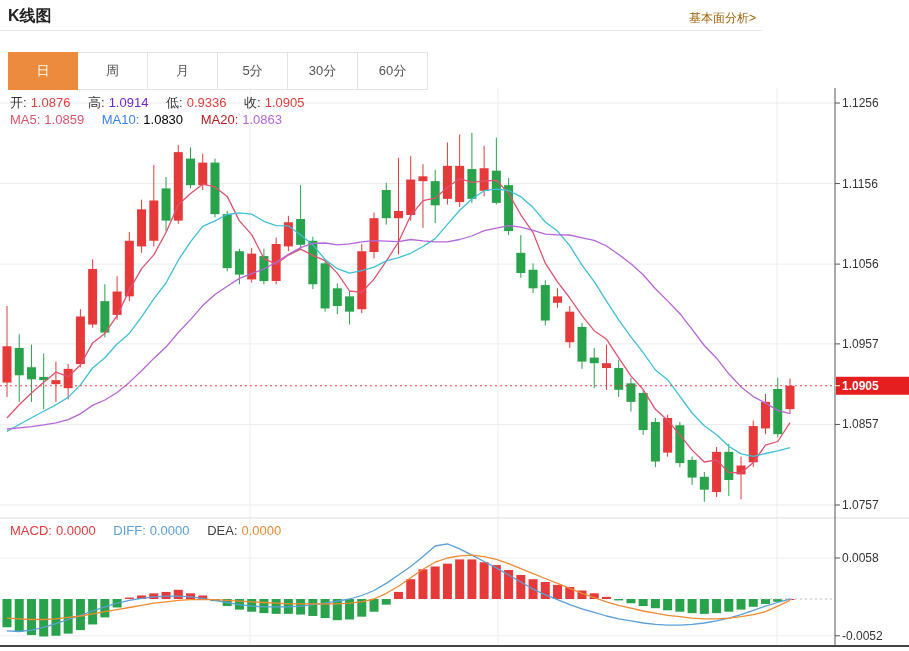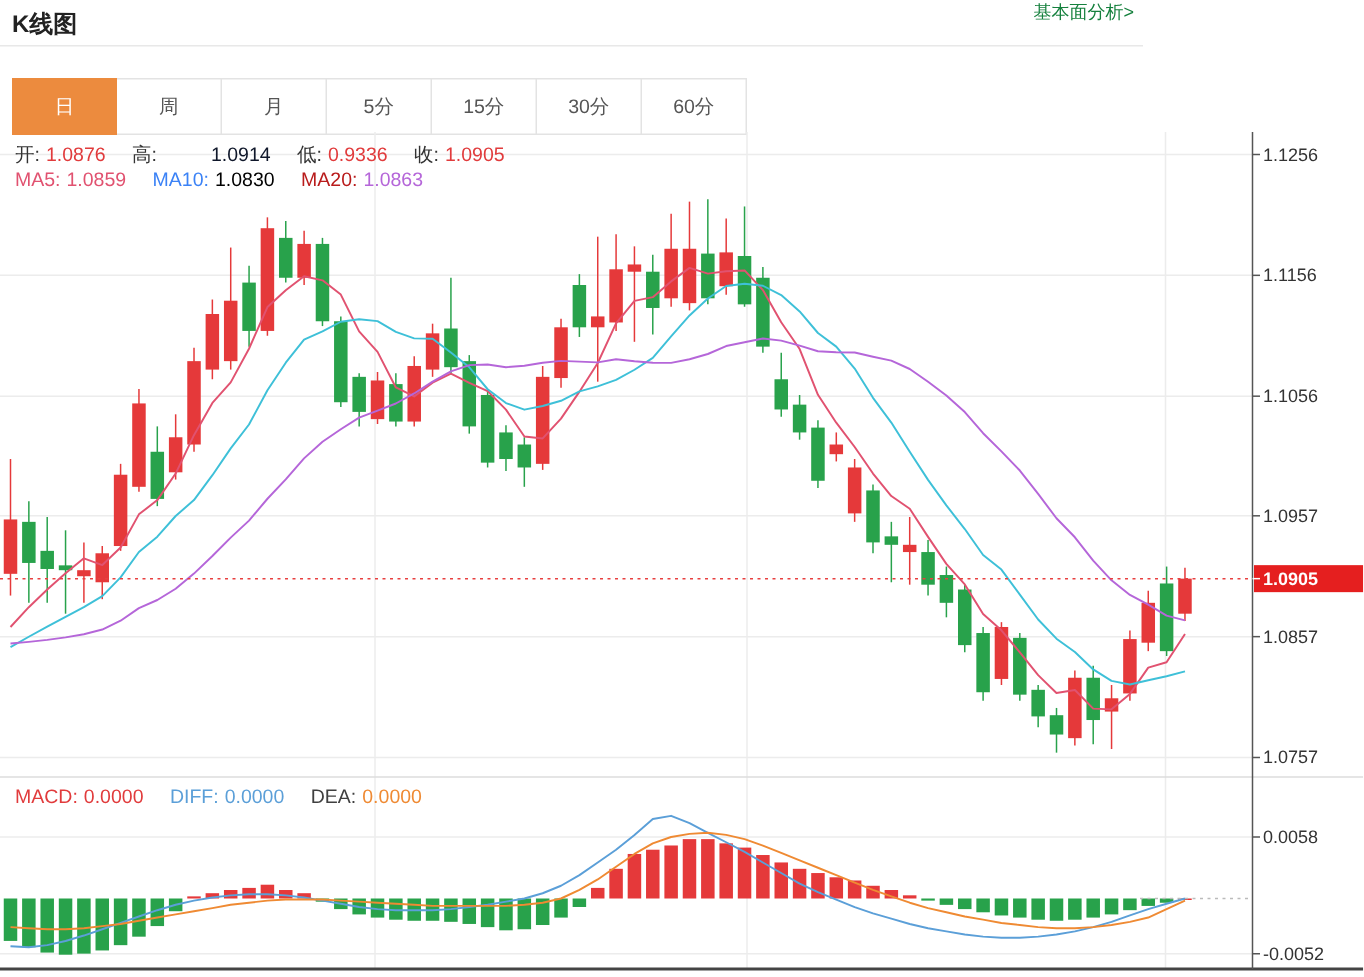--- a/index.html
+++ b/index.html
@@ -1,20 +1,20 @@
 <!DOCTYPE html>
 <html style="--accent: #ec8b3e;"><head>
 <meta charset="utf-8">
 <style>
   html,body{margin:0;padding:0;background:#fff;}
   .page{position:relative;width:909px;height:651px;background:#fff;overflow:hidden;
         font-family:"Liberation Sans","DejaVu Sans",sans-serif;}
   .titlebar{position:absolute;left:0;top:0;width:762px;height:30px;border-bottom:1px solid #e8e8e8;}
   .title{position:absolute;left:8px;top:6px;font-size:16px;font-weight:bold;color:#222;}
-  .fund-link{position:absolute;right:6px;top:0;font-size:12px;color:#15803d;text-decoration:none;cursor:pointer;}
+  .fund-link{position:absolute;right:6px;top:10px;font-size:12px;color:#a16207;text-decoration:none;cursor:pointer;}
   .tabbar{position:absolute;left:8px;top:52px;height:38px;display:flex;}
   .tab{width:70px;height:38px;box-sizing:border-box;border:1px solid #e3e3e3;border-left:none;
        display:flex;align-items:center;justify-content:center;font-size:13px;color:#555;cursor:pointer;background:#fff;}
   .tab:first-child{border-left:1px solid #e3e3e3;}
   .tab.active{background:var(--accent,#ec8b3e);color:#fff;border-color:var(--accent,#ec8b3e);}
   .legend{position:absolute;font-size:13px;white-space:nowrap;}
   .legend span{margin-right:4px;}
   .legend .grp{margin-right:14px;}
   svg{position:absolute;left:0;top:0;}
   .axis-label{font-size:12px;fill:#333;}
@@ -28,21 +28,20 @@
   <div class="titlebar">
     <span class="title">K线图</span>
     <a class="fund-link">基本面分析&gt;</a>
   </div>
 
   <div class="tabbar">
     <div class="tab active">日</div>
     <div class="tab">周</div>
     <div class="tab">月</div>
     <div class="tab">5分</div>
-    <div class="tab">15分</div>
     <div class="tab">30分</div>
     <div class="tab">60分</div>
   </div>
 
   <svg id="chart" width="909" height="651">
       <line x1="0" y1="103" x2="835" y2="103" stroke="#ececec" stroke-width="1"></line>
       <line x1="0" y1="183.56000000000006" x2="835" y2="183.56000000000006" stroke="#ececec" stroke-width="1"></line>
       <line x1="0" y1="264.1200000000001" x2="835" y2="264.1200000000001" stroke="#ececec" stroke-width="1"></line>
       <line x1="0" y1="343.87440000000026" x2="835" y2="343.87440000000026" stroke="#ececec" stroke-width="1"></line>
       <line x1="0" y1="424.43439999999856" x2="835" y2="424.43439999999856" stroke="#ececec" stroke-width="1"></line>
@@ -273,21 +272,21 @@
       <text x="842" y="561.9998" class="axis-label">0.0058</text>
       <line x1="835" y1="635.7588" x2="840" y2="635.7588" stroke="#555" stroke-width="1"></line>
       <text x="842" y="639.7588" class="axis-label">-0.0052</text>
       <rect x="836" y="376.76559999999927" width="73" height="18" fill="#e51f1f"></rect>
       <line x1="835" y1="385.76559999999927" x2="840" y2="385.76559999999927" stroke="#fff" stroke-width="1"></line>
       <text x="842" y="389.76559999999927" class="tag-text">1.0905</text>
     </svg>
 
   <div class="legend" style="left:10px;top:94px;">
     <span class="lbl" style="color: rgb(51, 51, 51);">开:</span><span class="val grp" style="color: rgb(225, 59, 60);">1.0876</span>
-    <span class="lbl" style="color: rgb(51, 51, 51);">高:</span><span class="val grp" style="color: #0f172a; margin-left: 32px;">1.0914</span>
+    <span class="lbl" style="color: rgb(51, 51, 51);">高:</span><span class="val grp" style="color: #6d28d9;">1.0914</span>
     <span class="lbl" style="color: rgb(51, 51, 51);">低:</span><span class="val grp" style="color: rgb(225, 59, 60);">0.9336</span>
     <span class="lbl" style="color: rgb(51, 51, 51);">收:</span><span class="val" style="color: rgb(225, 59, 60);">1.0905</span>
   </div>
 
   <div class="legend" style="left:10px;top:112px;">
     <span class="ma5" style="color: rgb(225, 82, 112);">MA5:</span><span class="ma5 grp" style="color: rgb(225, 82, 112);">1.0859</span>
     <span class="ma10" style="color: #3b82f6;">MA10:</span><span class="ma10 grp" style="color: #000000;">1.0830</span>
     <span class="ma20" style="color: #b91c1c;">MA20:</span><span class="ma20" style="color: rgb(181, 102, 217);">1.0863</span>
   </div>
 

